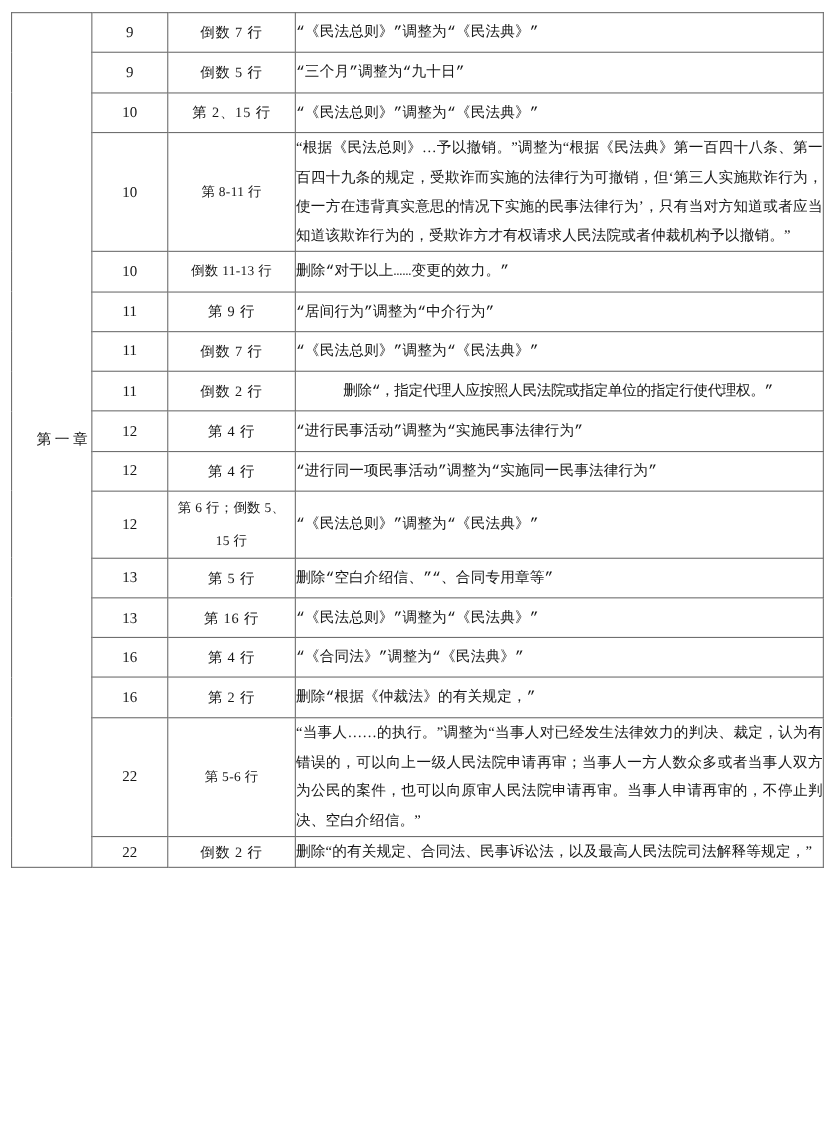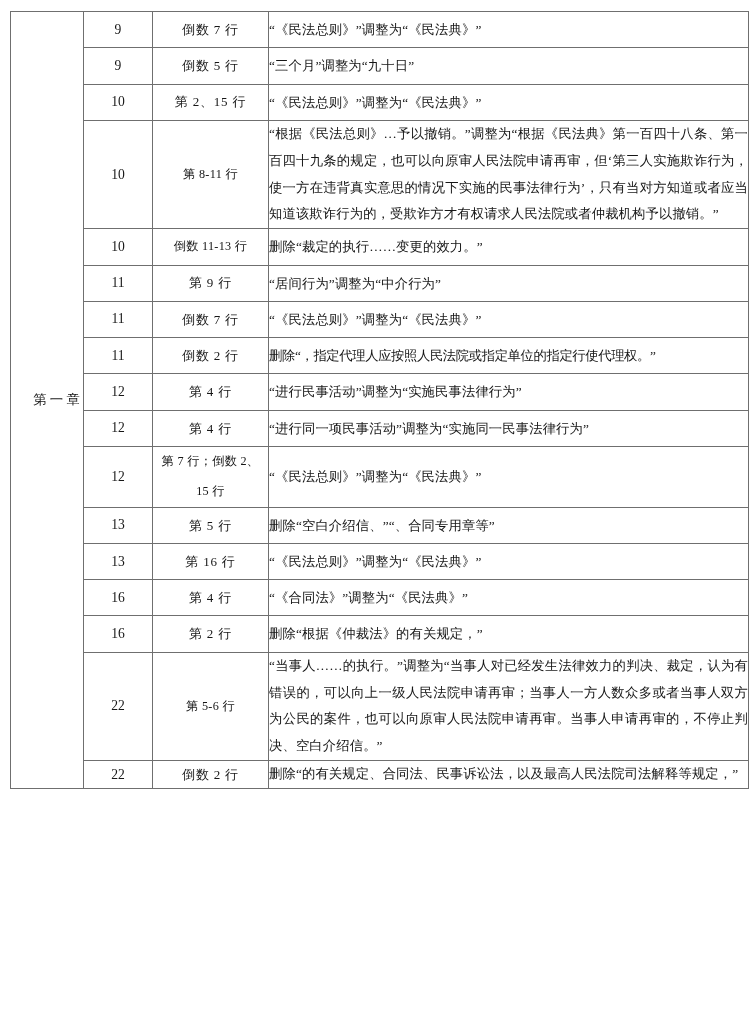--- a/index.html
+++ b/index.html
@@ -81,24 +81,26 @@
     font-size: 13.3px;
     line-height: 2.02;
     padding: 5px 11px 5px 12px;
     letter-spacing: 0.15px;
   }
 
   .content-cell.oneline {
     line-height: 1.6;
     padding-top: 7px;
     padding-bottom: 7px;
+    font-family: Liberation Mono, monospace;
   }
 
   .content-cell.dense {
     letter-spacing: -0.35px;
+    padding-left: 43px;
   }
 
   
   .h-sm  { height: 33px; }
   .h-lg  { height: 57px; }
 
   .linebreak-cell {
     line-height: 2.45;
   }
 </style>
@@ -131,27 +133,27 @@
 
         <tr>
           <td class="page-cell h-sm">10</td>
           <td class="line-cell">第 2、15 行</td>
           <td class="content-cell oneline">“《民法总则》”调整为“《民法典》”</td>
         </tr>
 
         <tr>
           <td class="page-cell">10</td>
           <td class="line-cell tight">第 8-11 行</td>
-          <td class="content-cell">“根据《民法总则》…予以撤销。”调整为“根据《民法典》第一百四十八条、第一百四十九条的规定，也可以向原审人民法院申请再审，但‘第三人实施欺诈行为，使一方在违背真实意思的情况下实施的民事法律行为’，只有当对方知道或者应当知道该欺诈行为的，受欺诈方才有权请求人民法院或者仲裁机构予以撤销。”</td>
+          <td class="content-cell">“根据《民法总则》…予以撤销。”调整为“根据《民法典》第一百四十八条、第一百四十九条的规定，受欺诈而实施的法律行为可撤销，但‘第三人实施欺诈行为，使一方在违背真实意思的情况下实施的民事法律行为’，只有当对方知道或者应当知道该欺诈行为的，受欺诈方才有权请求人民法院或者仲裁机构予以撤销。”</td>
         </tr>
 
         <tr>
           <td class="page-cell h-sm">10</td>
           <td class="line-cell tight">倒数 11-13 行</td>
-          <td class="content-cell oneline">删除“裁定的执行……变更的效力。”</td>
+          <td class="content-cell oneline">删除“对于以上……变更的效力。”</td>
         </tr>
 
         <tr>
           <td class="page-cell h-sm">11</td>
           <td class="line-cell">第 9 行</td>
           <td class="content-cell oneline">“居间行为”调整为“中介行为”</td>
         </tr>
 
         <tr>
           <td class="page-cell h-sm">11</td>
@@ -173,21 +175,21 @@
 
         <tr>
           <td class="page-cell h-sm">12</td>
           <td class="line-cell">第 4 行</td>
           <td class="content-cell oneline">“进行同一项民事活动”调整为“实施同一民事法律行为”</td>
         </tr>
 
         <tr>
           <td class="page-cell h-lg">12</td>
           <td class="line-cell tight linebreak-cell">
-            <span>第 7 行；倒数 2、</span><br>
+            <span>第 6 行；倒数 5、</span><br>
             <span>15 行</span>
           </td>
           <td class="content-cell oneline">“《民法总则》”调整为“《民法典》”</td>
         </tr>
 
         <tr>
           <td class="page-cell h-sm">13</td>
           <td class="line-cell">第 5 行</td>
           <td class="content-cell oneline">删除“空白介绍信、”“、合同专用章等”</td>
         </tr>

